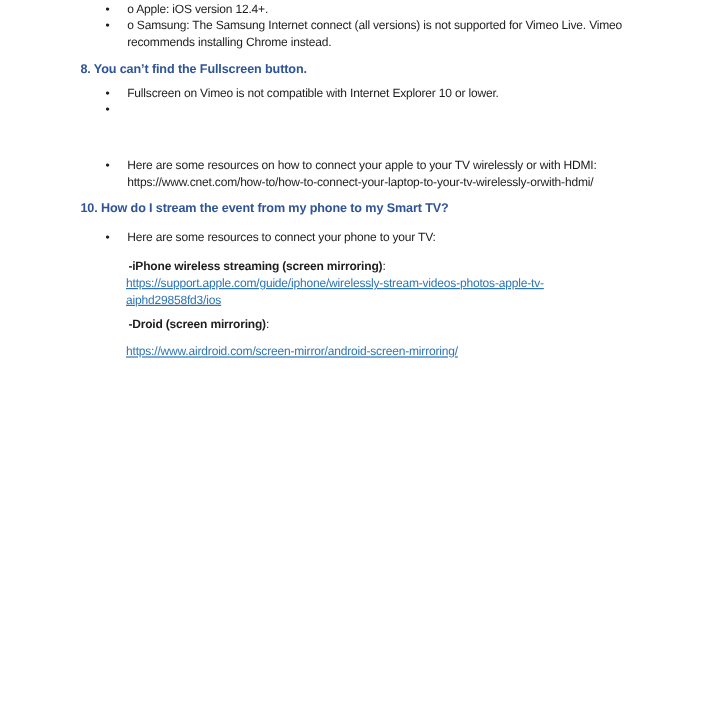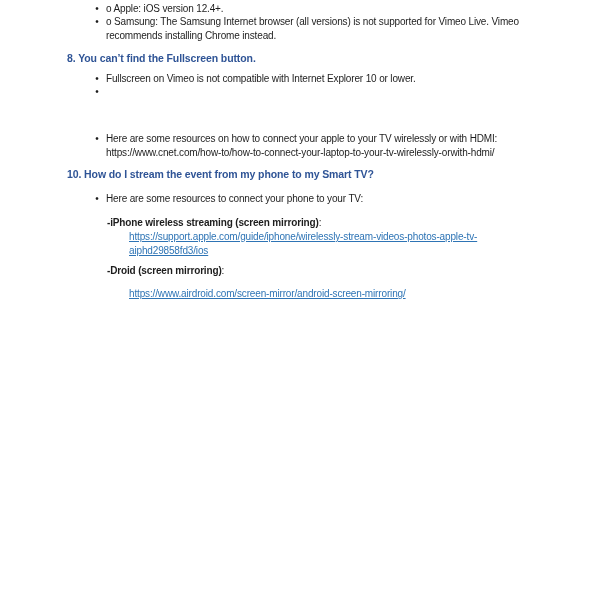--- a/index.html
+++ b/index.html
@@ -15,21 +15,20 @@
     font-family: "Liberation Sans", sans-serif;
     font-size: 10px;
     letter-spacing: -0.15px;
     color: var(--color-text, #1d1d1d);
     overflow: hidden;
   }
   .row {
     position: absolute;
     line-height: 13px;
     white-space: nowrap;
-    text-align: center;
   }
   .bullet-row { left: 88px; }
   .bullet {
     display: inline-block;
     width: 18px;
     color: var(--color-text, #1d1d1d);
   }
   .cont { left: 106px; }
   .heading {
     left: 67px;
@@ -43,33 +42,32 @@
     font-weight: bold;
   }
   .sublabel .colon { font-weight: normal; }
   .link {
     left: 105px;
   }
   .link a {
     color: var(--color-link, #2E74B5);
     text-decoration: underline;
     cursor: pointer;
-    margin-left: 24px;
   }
 </style>
 </head>
 <body>
 
 <div class="page">
 
   <div class="row bullet-row" style="top:2px">
     <span class="bullet">•</span><span>o Apple: iOS version 12.4+.</span>
   </div>
   <div class="row bullet-row" style="top:15px">
-    <span class="bullet">•</span><span>o Samsung: The Samsung Internet browser (all versions) is not supported for Vimeo Live. Vimeo</span>
+    <span class="bullet">•</span><span>o Samsung: The Samsung Internet connect (all versions) is not supported for Vimeo Live. Vimeo</span>
   </div>
   <div class="row cont" style="top:29px">
     <span>recommends installing Chrome instead.</span>
   </div>
 
   <div class="row heading" style="top:52px">8. You can’t find the Fullscreen button.</div>
   <div class="row bullet-row" style="top:72px">
     <span class="bullet">•</span><span>Fullscreen on Vimeo is not compatible with Internet Explorer 10 or lower.</span>
   </div>
   <div class="row bullet-row" style="top:85px">

